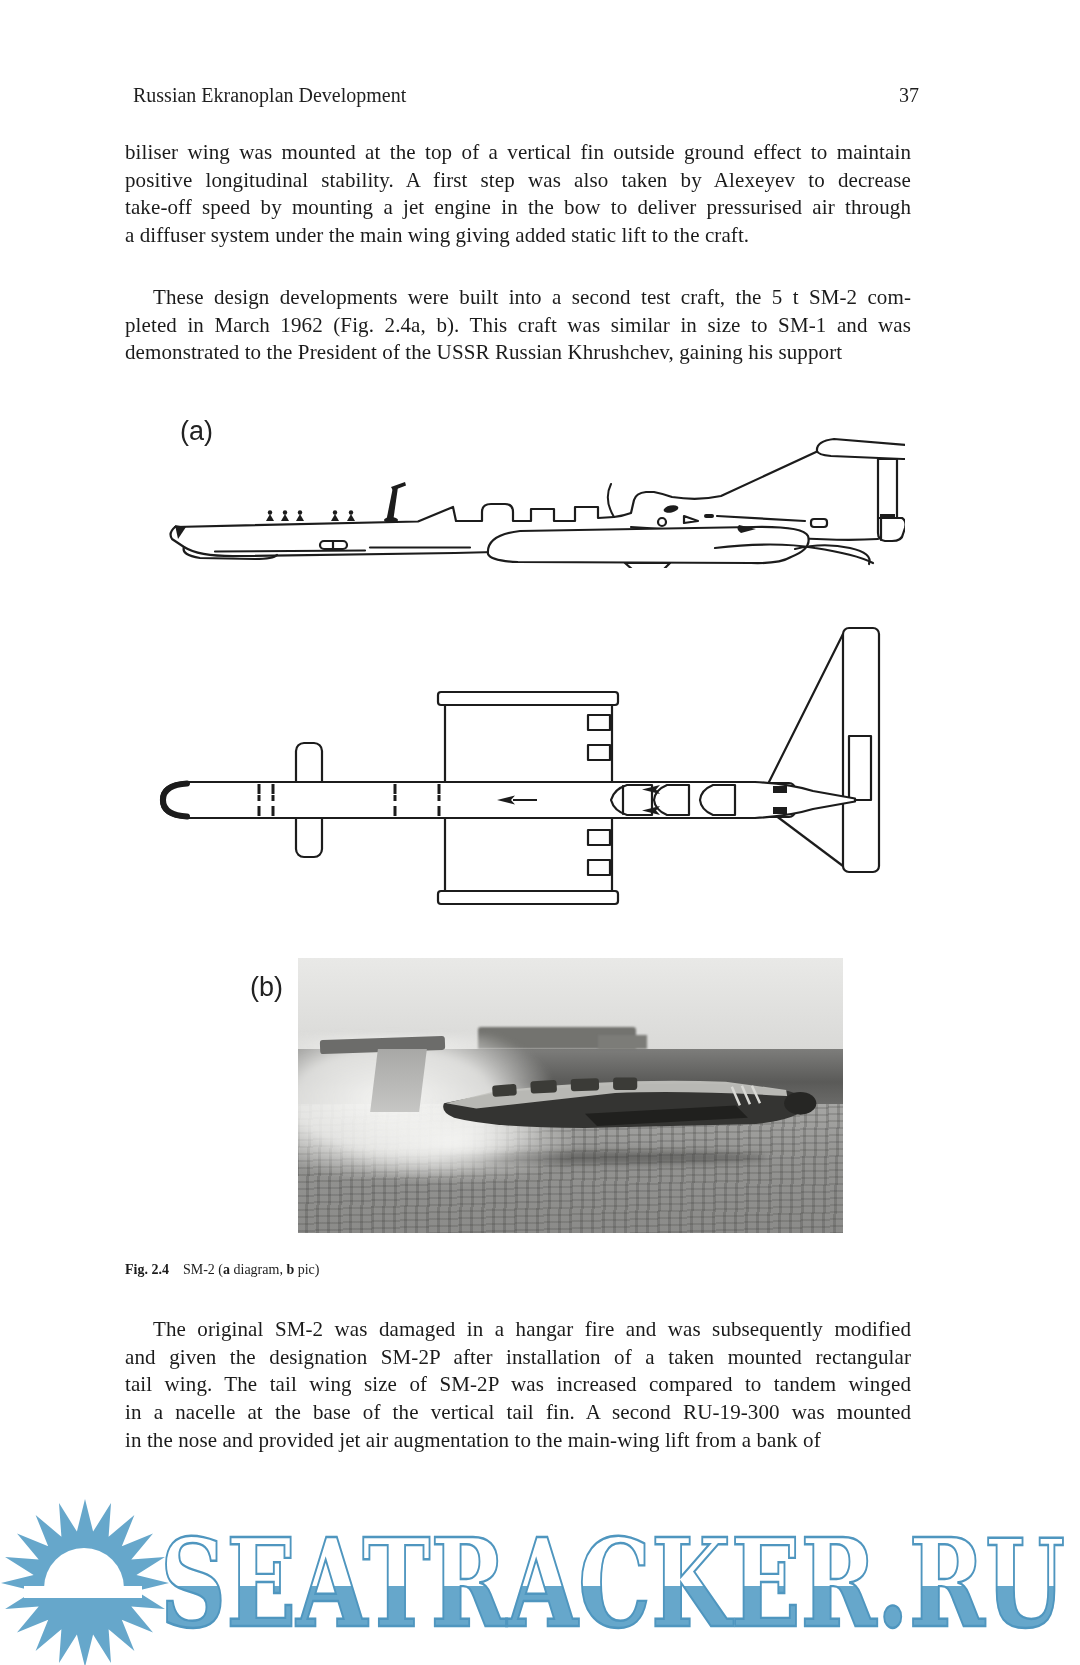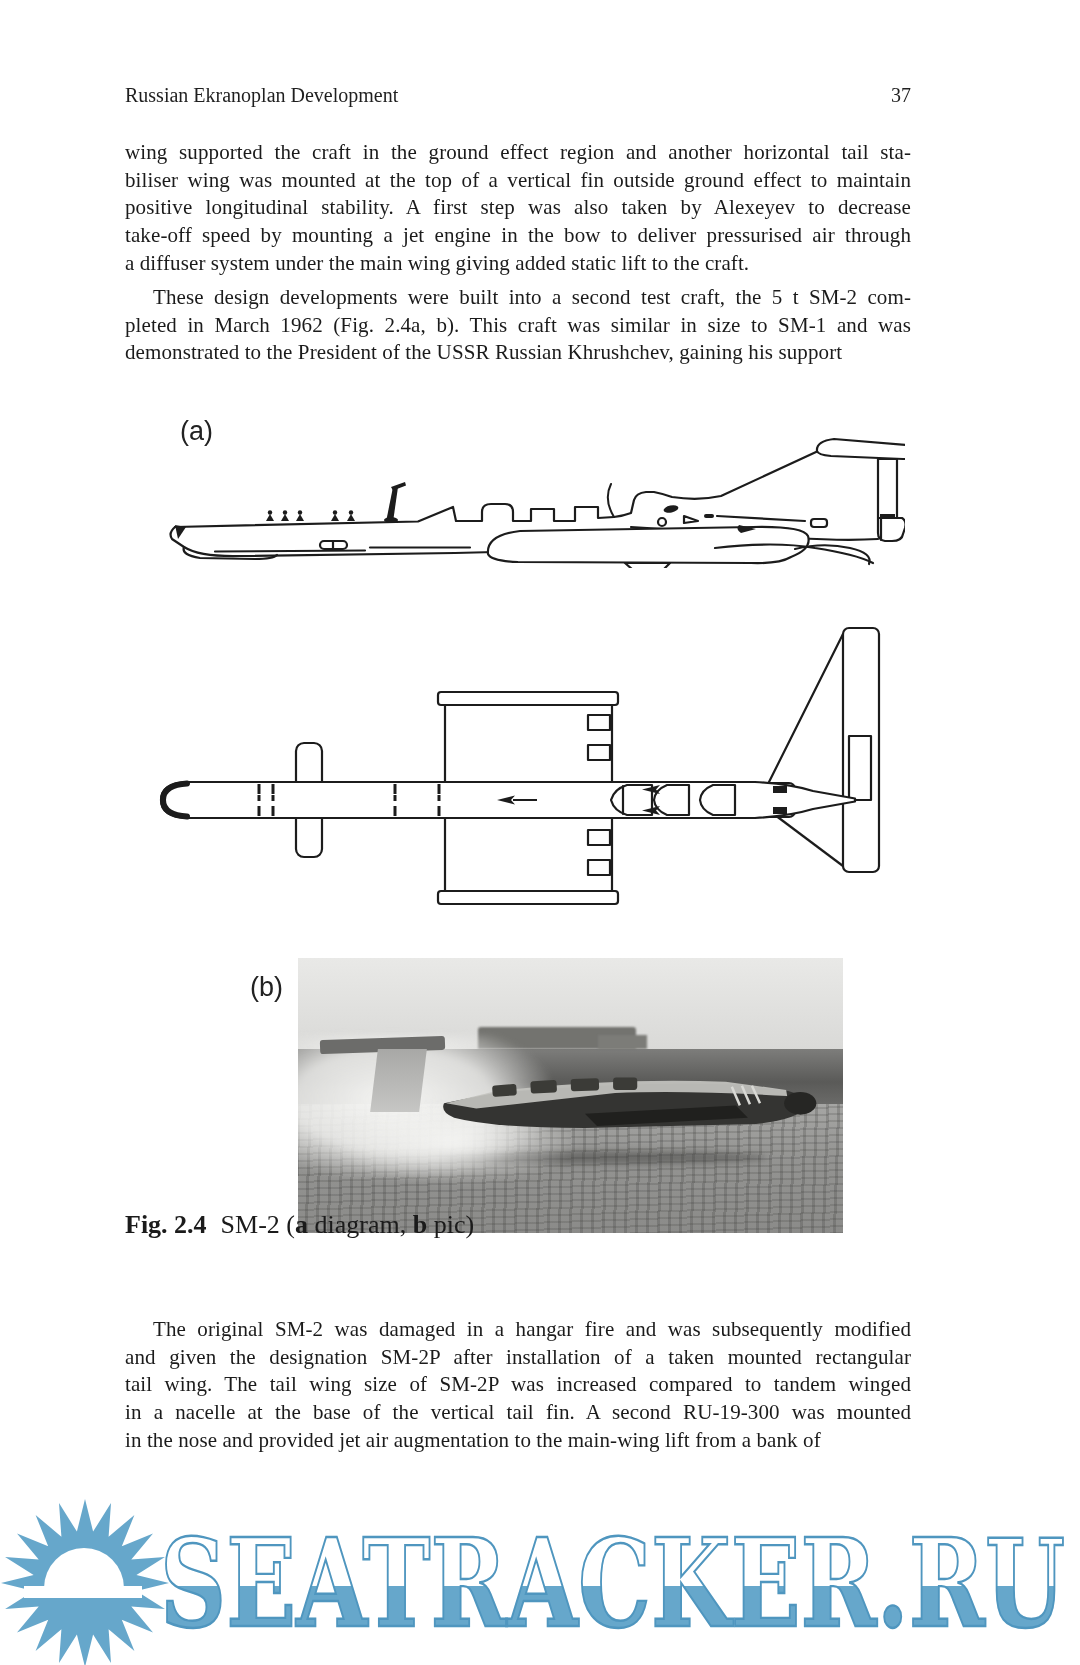--- a/index.html
+++ b/index.html
@@ -1,26 +1,26 @@
 <!DOCTYPE html>
 <html><head>
 <meta charset="utf-8">
 <style>
   html,body{margin:0;padding:0;background:#ffffff;}
   .page{position:relative;width:1080px;height:1665px;background:#ffffff;overflow:hidden;
         font-family:"Liberation Serif",serif;color:#1c1c1c;}
-  .hdr{position:absolute;top:84px;left:125px;width:786px;display:flex;justify-content:space-between;
+  .hdr{position:absolute;top:84px;left:133px;width:786px;display:flex;justify-content:space-between;
        font-size:20px;color:#1f1f1f;}
   .para{position:absolute;left:125px;width:786px;font-size:21px;line-height:27.7px;
         letter-spacing:.1px;color:#1b1b1b;}
   .tline{text-align:justify;text-align-last:justify;white-space:normal;}
   .tline:last-child{text-align-last:left;}
   .indent .tline:first-child{text-indent:28px;}
   .panel-label{position:absolute;font-family:"Liberation Sans",sans-serif;font-size:27px;color:#222;}
-  .caption{position:absolute;left:125px;top:1210px;font-size:26px;color:#1b1b1b;display:flex;}
+  .caption{position:absolute;left:125px;top:1262px;font-size:14px;color:#1b1b1b;display:flex;}
   .caption .fig{font-weight:bold;margin-right:14px;}
   .caption b{font-weight:bold;}
   svg{display:block;}
   .diag{position:absolute;}
   
   .photo{position:absolute;left:298px;top:958px;width:545px;height:275px;overflow:hidden;background:#cfcfcd;}
   .ph-sky{position:absolute;left:0;top:0;width:100%;height:40%;
           background:linear-gradient(180deg,#e9e9e7 0%,#d6d6d4 100%);}
   .ph-building{position:absolute;left:33%;top:25%;width:29%;height:8%;background:#73736f;
                border-radius:3px 3px 0 0;filter:blur(1.2px);}
@@ -52,21 +52,20 @@
 <body>
 
 <div class="page">
 
   <div class="hdr">
     <span>Russian Ekranoplan Development</span>
     <span>37</span>
   </div>
 
   <div class="para" style="top:139px">
-      <div class="tline">wing supported the craft in the ground effect region and another horizontal tail sta-</div>
       <div class="tline">biliser wing was mounted at the top of a vertical fin outside ground effect to maintain</div>
       <div class="tline">positive longitudinal stability. A first step was also taken by Alexeyev to decrease</div>
       <div class="tline">take-off speed by mounting a jet engine in the bow to deliver pressurised air through</div>
       <div class="tline">a diffuser system under the main wing giving added static lift to the craft.</div>
     </div>
   <div class="para indent" style="top:284px">
       <div class="tline">These design developments were built into a second test craft, the 5 t SM-2 com-</div>
       <div class="tline">pleted in March 1962 (Fig. 2.4a, b). This craft was similar in size to SM-1 and was</div>
       <div class="tline">demonstrated to the President of the USSR Russian Khrushchev, gaining his support</div>
     </div>

